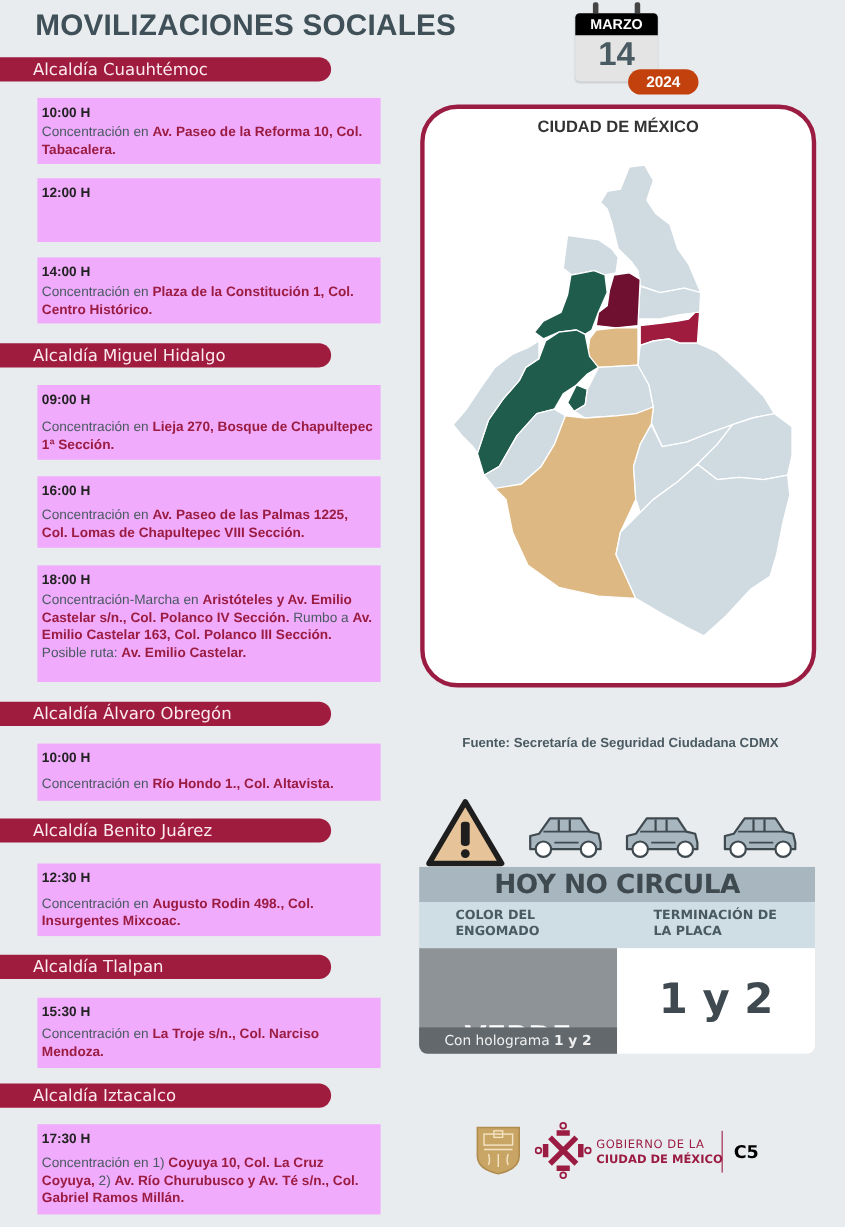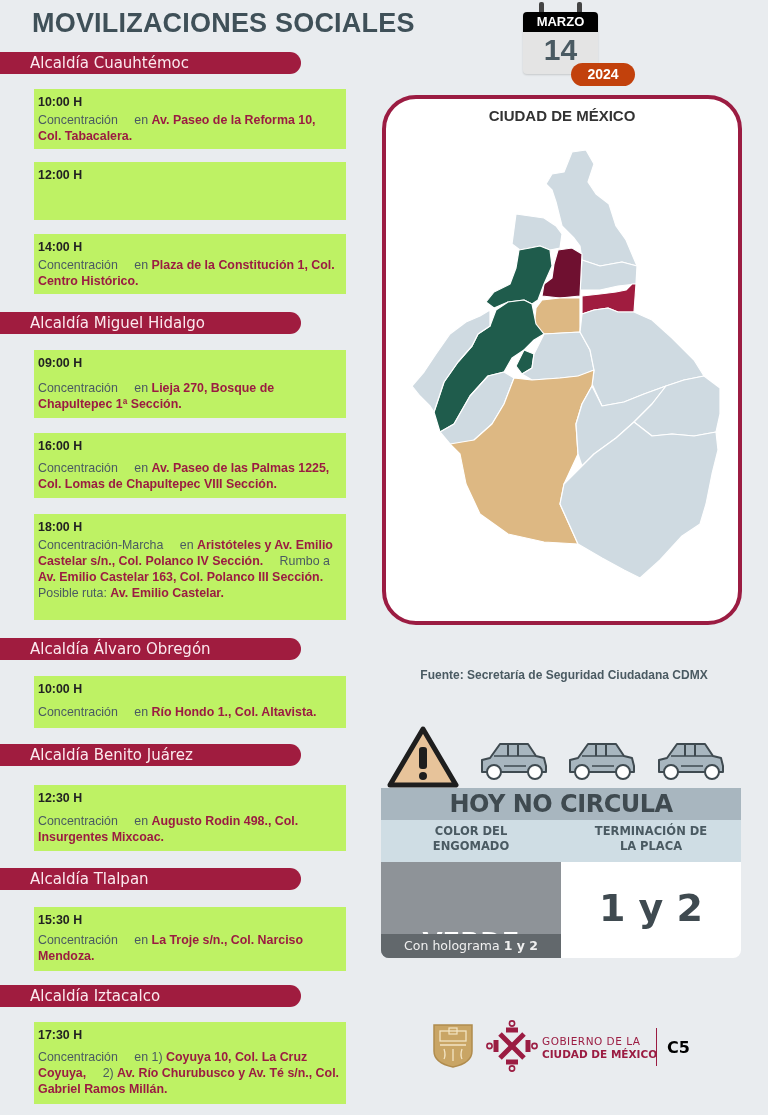--- a/index.html
+++ b/index.html
@@ -22,27 +22,27 @@
     background: #a01c3f;
     border-radius: 0 11px 11px 0;
     color: #fbe9ee;
     font-family: "DejaVu Sans", sans-serif;
     font-size: 15px; line-height: 22px;
     padding-left: 30px;
     font-weight: normal;
   }
   .event-card {
     position: absolute; left: 34px; width: 312px;
-    background: #bef264;
+    background: #f0abfc;
     padding: 5px 4px 4px 4px;
     font-size: 12.4px; line-height: 16px;
   }
   .event-time { font-weight: bold; color: #222; display: block; margin-bottom: 2px; }
   .event-desc { color: #4a5a62; font-weight: bold; }
-  .event-desc .plain { color: #4a5a62; font-weight: normal; padding-left: 13px; }
+  .event-desc .plain { color: #4a5a62; font-weight: normal; }
   .event-desc .verb { color: #4a5a62; font-weight: normal; }
   .event-desc .place { color: #9b1c42; font-weight: bold; }
 
   
   .calendar { position: absolute; left: 523px; top: 0; width: 112px; height: 90px; }
   .cal-ring { position: absolute; top: 2px; width: 5px; height: 14px; background: #444; border-radius: 2px; }
   .cal-body { position: absolute; left: 0; top: 12px; width: 75px; height: 62px; background: #e4e4e4; border-radius: 4px; box-shadow: 0 1px 2px rgba(0,0,0,0.15); }
   .cal-top { position: absolute; left: 0; top: 0; width: 75px; height: 20px; background: #000000; border-radius: 4px 4px 0 0; color: #fff; font-weight: bold; font-size: 13px; text-align: center; line-height: 20px; }
   .cal-day { position: absolute; left: 0; top: 20px; width: 75px; text-align: center; font-size: 30px; font-weight: bold; color: #4a5a62; line-height: 36px; }
   .cal-year { position: absolute; left: 48px; top: 63px; width: 64px; height: 23px; background: #c2410c; border-radius: 12px; color: #fff; font-size: 14px; font-weight: bold; text-align: center; line-height: 23px; }
@@ -56,21 +56,21 @@
   .map-svg { position: absolute; left: 0; top: 0; }
 
   .source { position: absolute; left: 380px; width: 368px; top: 668px; text-align: center; font-size: 12px; font-weight: bold; color: #4a5a62; }
 
   
   .warn-icon { position: absolute; left: 386px; top: 725px; }
   .car-icon { position: absolute; top: 740px; }
   .hnc-box { position: absolute; left: 381px; top: 788px; width: 360px; height: 170px; border-radius: 0 0 8px 8px; overflow: hidden; }
   .hnc-title { position: absolute; left: 0; top: 0; width: 360px; height: 32px; background: #a8b6bf; text-align: center; font-family: "DejaVu Sans", sans-serif; font-weight: bold; font-size: 24px; color: #3f4a50; line-height: 32px; letter-spacing: -0.5px; }
   .hnc-sub { position: absolute; left: 0; top: 32px; width: 360px; height: 42px; background: #cfdde4; }
-  .hnc-sub-cell { position: absolute; top: 4px; text-align: center; font-family: "DejaVu Sans", sans-serif; font-weight: bold; font-size: 11.5px; color: #4a5a62; line-height: 15px; }
+  .hnc-sub-cell { position: absolute; top: 4px; text-align: left; font-family: "DejaVu Sans", sans-serif; font-weight: bold; font-size: 11.5px; color: #4a5a62; line-height: 15px; margin-left: 33px; }
   .hnc-color { position: absolute; left: 0; top: 74px; width: 180px; height: 96px; background: #8e9398; }
   .hnc-color-val { position: absolute; left: 0; top: 18px; width: 180px; text-align: center; font-family: "DejaVu Sans", sans-serif; font-weight: bold; font-size: 26px; color: #ffffff; margin-top: 48px; }
   .hnc-holo { position: absolute; left: 0; top: 72px; width: 180px; height: 24px; background: #62686c; color: #f0f0f0; font-family: "DejaVu Sans", sans-serif; font-size: 12.5px; text-align: center; line-height: 24px; }
   .hnc-holo b { font-weight: bold; }
   .hnc-plate { position: absolute; left: 180px; top: 74px; width: 180px; height: 96px; background: #ffffff; }
   .hnc-plate-val { position: absolute; left: 0; top: 24px; width: 180px; text-align: center; font-family: "DejaVu Sans", sans-serif; font-weight: bold; font-size: 38px; color: #3f4a50; }
 
   
   .logo-shield { position: absolute; left: 432px; top: 1023px; }
   .logo-cdmx { position: absolute; left: 486px; top: 1020px; }

